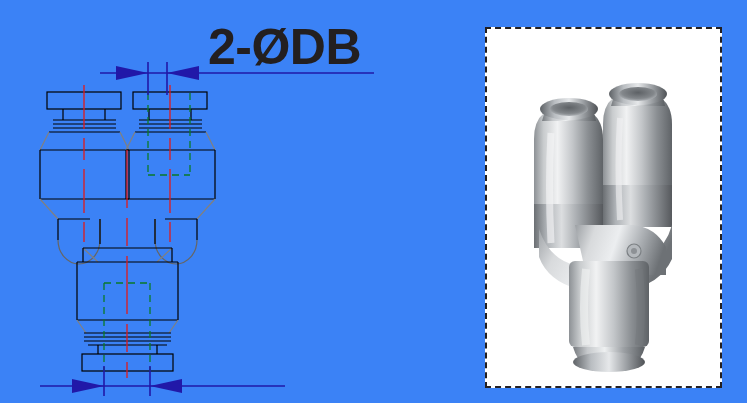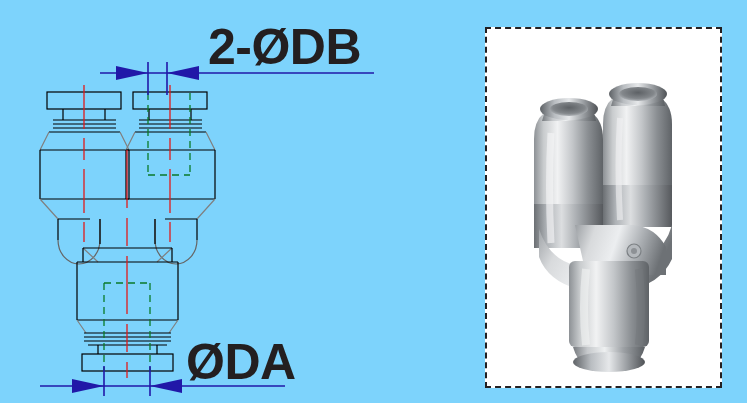--- a/index.html
+++ b/index.html
@@ -8,21 +8,21 @@
     padding: 0;
     background: #ffffff;
   }
   body {
     font-family: "Liberation Sans", sans-serif;
   }
   #stage {
     position: relative;
     width: 747px;
     height: 403px;
-    background: #7dd3fc;
+    background: #3b82f6;
     overflow: hidden;
   }
 
   
   #drawing-pane {
     position: absolute;
     left: 0;
     top: 0;
     width: 470px;
     height: 403px;
@@ -154,21 +154,20 @@
         <line x1="104" y1="366" x2="104" y2="396" stroke="#2118a8" stroke-width="1.6"></line>
         <line x1="150" y1="366" x2="150" y2="396" stroke="#2118a8" stroke-width="1.6"></line>
         <line x1="40" y1="386" x2="285" y2="386" stroke="#2118a8" stroke-width="1.4"></line>
         <polygon points="104,386 72,379 72,393" fill="#2118a8"></polygon>
         <polygon points="150,386 182,379 182,393" fill="#2118a8"></polygon>
       </g>
     </svg>
 
     <div class="dim-label" id="label-db">2-ØDB</div>
 
-    <div class="dim-label" id="label-da">ØDA</div>
   </div>
 
   <div id="photo-pane">
     <svg id="photo-svg" width="233" height="357" viewBox="0 0 233 357">
       <defs>
         <linearGradient id="gBarrel" x1="0" y1="0" x2="1" y2="0">
           <stop offset="0%" stop-color="#8d9195"></stop>
           <stop offset="14%" stop-color="#c9ccce"></stop>
           <stop offset="34%" stop-color="#f1f2f3"></stop>
           <stop offset="56%" stop-color="#c3c6c9"></stop>

